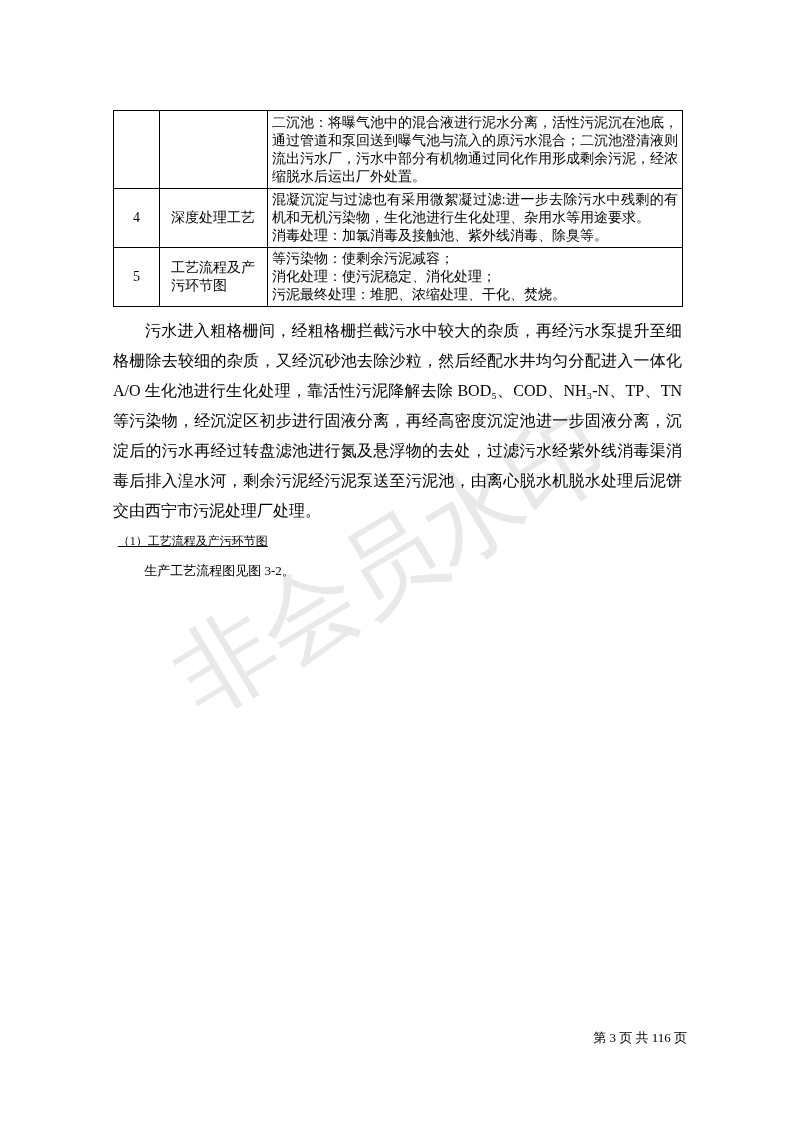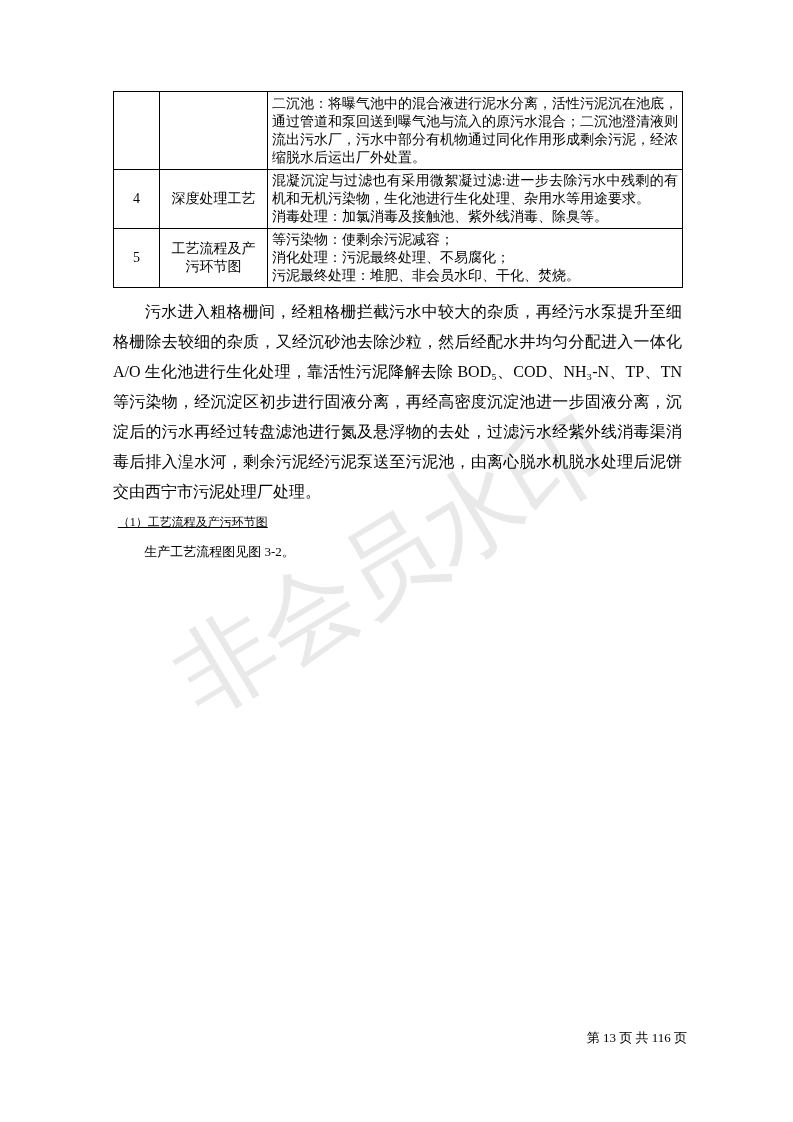--- a/index.html
+++ b/index.html
@@ -26,21 +26,21 @@
     font-size: 98px;
     letter-spacing: -2px;
     color: #e9e9e9;
     transform: rotate(-31deg);
     white-space: nowrap;
     z-index: 0;
   }
   .content {
     position: absolute;
     left: 113px;
-    top: 91px;
+    top: 110px;
     width: 569px;
     z-index: 1;
   }
   table.process-table {
     border-collapse: collapse;
     width: 569px;
     table-layout: fixed;
   }
   table.process-table td {
     border: 1px solid #000000;
@@ -48,21 +48,20 @@
     font-size: 14px;
   }
   .col-num   { width: 46px; }
   .col-label { width: 108px; }
   .col-desc  { width: 415px; }
   td.td-num {
     text-align: center;
     font-size: 14px;
   }
   td.td-label {
-    text-align: center;
     line-height: 18px;
     padding: 2px 11px;
   }
   td.td-desc {
     line-height: 18px;
     padding: 2px 4px;
     text-align: justify;
     vertical-align: top;
   }
   tr.row-tall  { height: 78px; }
@@ -125,32 +124,32 @@
           <td class="td-desc">
             <div>混凝沉淀与过滤也有采用微絮凝过滤:进一步去除污水中残剩的有机和无机污染物，生化池进行生化处理、杂用水等用途要求。</div>
             <div>消毒处理：加氯消毒及接触池、紫外线消毒、除臭等。</div>
           </td>
         </tr>
         <tr class="row-mid2">
           <td class="td-num">5</td>
           <td class="td-label">工艺流程及产污环节图</td>
           <td class="td-desc">
             <div>等污染物：使剩余污泥减容；</div>
-            <div>消化处理：污泥最终处理、不易腐化；</div>
-            <div>污泥最终处理：堆肥、非会员水印、干化、焚烧。</div>
+            <div>消化处理：使污泥稳定、消化处理；</div>
+            <div>污泥最终处理：堆肥、浓缩处理、干化、焚烧。</div>
           </td>
         </tr>
       </tbody>
     </table>
 
     <p class="body-para">污水进入粗格栅间，经粗格栅拦截污水中较大的杂质，再经污水泵提升至细格栅除去较细的杂质，又经沉砂池去除沙粒，然后经配水井均匀分配进入一体化 A/O 生化池进行生化处理，靠活性污泥降解去除 BOD₅、COD、NH₃-N、TP、TN 等污染物，经沉淀区初步进行固液分离，再经高密度沉淀池进一步固液分离，沉淀后的污水再经过转盘滤池进行氮及悬浮物的去处，过滤污水经紫外线消毒渠消毒后排入湟水河，剩余污泥经污泥泵送至污泥池，由离心脱水机脱水处理后泥饼交由西宁市污泥处理厂处理。</p>
 
     <p class="item-heading">（1）工艺流程及产污环节图</p>
 
     <p class="item-text">生产工艺流程图见图 3-2。</p>
 
   </div>
 
   <div class="footer">
-    <span>第 13 页 共 116 页</span>
+    <span>第 3 页 共 116 页</span>
   </div>
 
 </div>
 
 </body></html>

